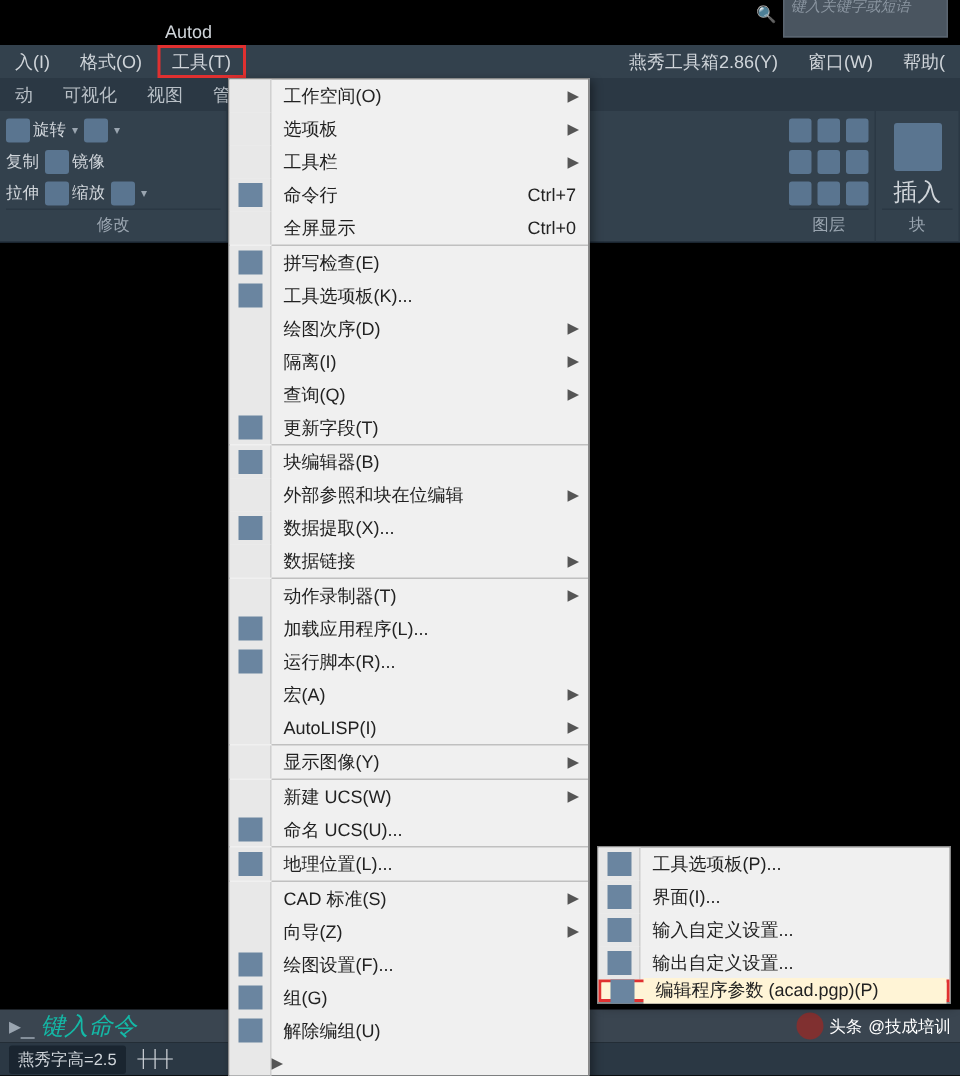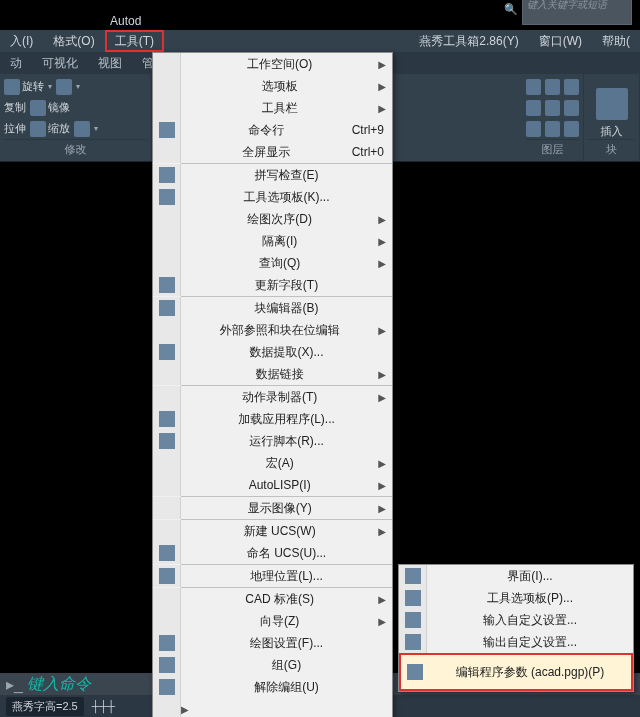--- a/index.html
+++ b/index.html
@@ -22,28 +22,28 @@
   .ribbon-row { display: flex; align-items: center; gap: 4px; height: 26px; }
   .ribbon-btn { color: #d0d5da; font-size: 11px; display: flex; align-items: center; gap: 2px; cursor: pointer; }
   .ribbon-icon { width: 16px; height: 16px; background: #5a7590; border-radius: 2px; display:inline-block; }
   .ribbon-big-icon { width: 32px; height: 32px; background: #5a7590; border-radius: 2px; }
   .panel-label { color: #9aa5b0; font-size: 11px; text-align: center; padding: 2px 0; border-top: 1px solid #2b3844; }
   .dd { color: #9aa5b0; font-size: 8px; margin-left: 2px; }
   
   .canvas { position: absolute; top: 162px; left: 0; right: 0; bottom: 44px; background: #000; }
   
   .dropdown { position: absolute; top: 52px; left: 152px; width: 241px; background: #f0f0f0; border: 1px solid #8a8a8a; box-shadow: 2px 2px 6px rgba(0,0,0,0.4); z-index: 100; }
-  .dd-item { display: flex; align-items: center; height: 22px; font-size: 12px; color: #222; cursor: pointer; position: relative; text-align: center; }
+  .dd-item { display: flex; align-items: center; height: 22px; font-size: 12px; color: #222; cursor: pointer; position: relative; }
   .dd-icon-col { width: 28px; height: 100%; display: flex; align-items: center; justify-content: center; border-right: 1px solid #d0d0d0; background: #e8e8e8; }
   .dd-icon { width: 16px; height: 16px; display: inline-block; }
   .dd-label { flex: 1; padding: 0 8px; white-space: nowrap; }
   .dd-short { padding-right: 8px; color: #222; font-size: 12px; }
   .dd-arrow { padding-right: 6px; color: #555; font-size: 10px; }
   .dd-sep { height: 1px; background: #c0c0c0; margin-left: 28px; }
-  .dd-item.highlighted { background: #fff; border: 2px solid #e03030; height: 38px; }
+  .dd-item.highlighted { background: #fff; border: 2px solid #e03030; height: 15px; }
   .dd-item.highlighted .dd-icon-col { background: #fff4d6; border: none; }
   .dd-item.highlighted .dd-label { background: #fff4d6; }
   
   .submenu { position: absolute; top: 564px; left: 398px; width: 236px; background: #f0f0f0; border: 1px solid #8a8a8a; box-shadow: 2px 2px 6px rgba(0,0,0,0.4); z-index: 101; }
   .sub-item.highlighted { border: 2px solid #e03030; background: #fff4d6; }
   .sub-item.highlighted .dd-icon-col { background: #fff4d6; border-right: none; }
   
   .cmdline { position: absolute; bottom: 22px; left: 0; right: 0; height: 22px; background: #3a4550; display: flex; align-items: center; padding: 0 6px; }
   .cmd-text { color: #14b8a6; font-size: 16px; font-style: italic; }
   
@@ -132,21 +132,21 @@
       </div>
     <div class="ribbon-row">
         <span class="ribbon-icon"></span>
         <span class="ribbon-icon"></span>
         <span class="ribbon-icon"></span>
       </div>
     <div class="panel-label">图层</div>
   </div>
   <div class="ribbon-panel" style="width:56px;align-items:center">
     <div class="ribbon-big-icon"></div>
-    <div style="color:#d0d5da;font-size:11px;margin-top:4px">插入</div>
+    <div style="color:#d0d5da;font-size:16px;margin-top:4px">插入</div>
     <div class="panel-label" style="width:100%">块</div>
   </div>
 </div>
 
 <div class="canvas"></div>
 
 <div class="dropdown" id="dropdown">
     <div class="dd-item">
       <span class="dd-icon-col"></span>
       <span class="dd-label">工作空间(O)</span>
@@ -160,21 +160,21 @@
     <div class="dd-item">
       <span class="dd-icon-col"></span>
       <span class="dd-label">工具栏</span>
       <span class="dd-arrow">▶</span>
     </div>
     <div class="dd-item">
       <span class="dd-icon-col">
         <span class="dd-icon" style="background: rgb(106, 133, 160);"></span>
       </span>
       <span class="dd-label">命令行</span>
-      <span class="dd-short">Ctrl+9</span>
+      <span class="dd-short">Ctrl+7</span>
     </div>
     <div class="dd-item">
       <span class="dd-icon-col"></span>
       <span class="dd-label">全屏显示</span>
       <span class="dd-short">Ctrl+0</span>
     </div>
     <div class="dd-sep"></div>
     <div class="dd-item">
       <span class="dd-icon-col">
         <span class="dd-icon" style="background: rgb(106, 133, 160);"></span>
@@ -316,27 +316,27 @@
     <div class="dd-item">
       <span class="dd-icon-col"></span>
       <span class="dd-arrow">▶</span>
     </div>
   </div>
 <div class="submenu" id="submenu">
     <div class="dd-item sub-item">
       <span class="dd-icon-col">
         <span class="dd-icon" style="background: rgb(106, 133, 160);"></span>
       </span>
+      <span class="dd-label">工具选项板(P)...</span>
+    </div>
+    <div class="dd-item sub-item">
+      <span class="dd-icon-col">
+        <span class="dd-icon" style="background: rgb(106, 133, 160);"></span>
+      </span>
       <span class="dd-label">界面(I)...</span>
-    </div>
-    <div class="dd-item sub-item">
-      <span class="dd-icon-col">
-        <span class="dd-icon" style="background: rgb(106, 133, 160);"></span>
-      </span>
-      <span class="dd-label">工具选项板(P)...</span>
     </div>
     <div class="dd-item sub-item">
       <span class="dd-icon-col">
         <span class="dd-icon" style="background: rgb(106, 133, 160);"></span>
       </span>
       <span class="dd-label">输入自定义设置...</span>
     </div>
     <div class="dd-item sub-item">
       <span class="dd-icon-col">
         <span class="dd-icon" style="background: rgb(106, 133, 160);"></span>

